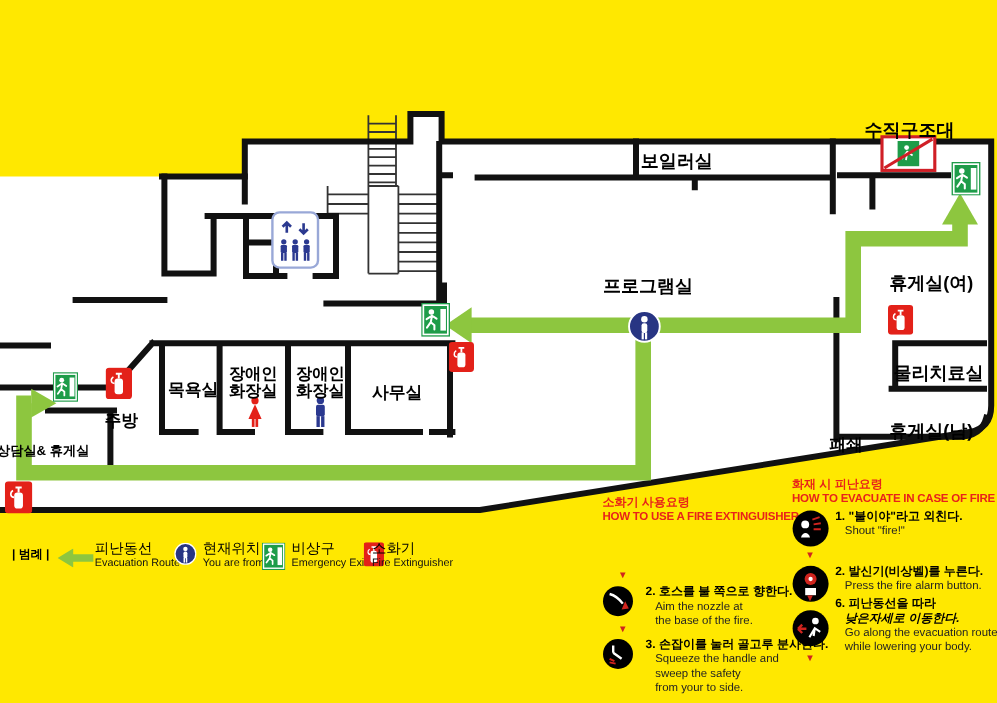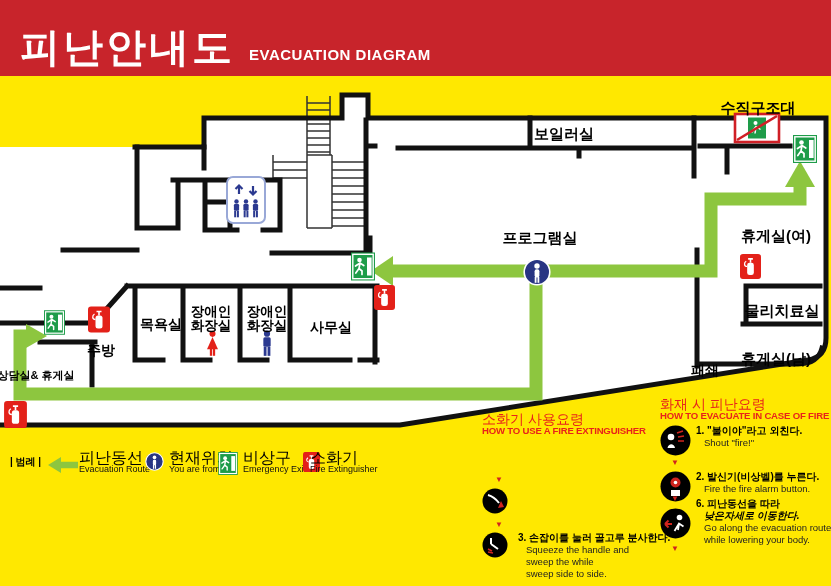--- a/index.html
+++ b/index.html
@@ -12,43 +12,39 @@
   svg.plan{position:absolute;left:0;top:0;}
   svg text{font-family:"Liberation Sans",sans-serif;font-weight:bold;fill:#000;}
   .wall{stroke:#111;stroke-width:5;fill:none;stroke-linecap:square;stroke-linejoin:miter;}
   .thin{stroke:#333;stroke-width:1.5;fill:none;}
   .route{stroke:#8DC63F;stroke-width:13;fill:none;}
   
   .legend{position:absolute;left:0;top:449px;width:460px;height:34px;}
   .lt{position:absolute;left:10px;top:6px;font-size:10px;font-weight:bold;color:#000;}
   .litem{position:absolute;top:2px;}
   .licon{position:absolute;top:2px;}
-  .ltext .ko{font-size:16px;color:#000;line-height:13px;}
+  .ltext .ko{font-size:12px;color:#000;line-height:13px;}
   .ltext .en{font-size:9px;color:#111;line-height:10px;}
   
   .panel{position:absolute;}
-  .pt-ko{font-size:14px;font-weight:normal;color:#E8231A;line-height:11px;}
+  .pt-ko{font-size:10px;font-weight:bold;color:#E8231A;line-height:11px;}
   .pt-en{font-size:9.6px;font-weight:bold;color:#E8231A;line-height:11px;letter-spacing:-.2px;white-space:nowrap;}
   .step{position:absolute;left:0;}
   .sicon{position:absolute;left:0;top:0;}
   .stext{margin-left:36px;}
   .sko{font-size:10px;font-weight:bold;line-height:12px;color:#000;white-space:nowrap;}
   .sko2{padding-left:8px;font-style:italic;}
   .sen{font-size:9.5px;line-height:12px;color:#222;padding-left:8px;white-space:nowrap;}
   .tri{position:absolute;font-size:8px;color:#D0241E;line-height:8px;}
 </style>
 </head>
 <body>
 
 <div class="screen">
 
-  <div class="header">
-    <span class="title-ko">피난안내도</span>
-    <span class="title-en">EVACUATION DIAGRAM</span>
-  </div>
 
   <svg class="plan" width="831" height="586" viewBox="0 0 831 586">
     <defs>
       <symbol id="sym-exit" viewBox="0 0 24 28">
         <rect width="24" height="28" fill="#1E9C49"></rect>
         <rect x="1.8" y="1.8" width="20.4" height="24.4" fill="none" stroke="#fff" stroke-width="1.4"></rect>
         <rect x="16" y="5" width="4.6" height="18" fill="#fff"></rect>
         <circle cx="8.5" cy="7.5" r="2.3" fill="#fff"></circle>
         <path d="M4.5,13.5 L9,10.5 L12.8,13 M9,10.5 L8,16 L4.8,20.5 M8,16 L11,18.5 L11,22" stroke="#fff" stroke-width="1.7" fill="none" stroke-linecap="round"></path>
       </symbol>
@@ -196,46 +192,51 @@
         <use href="#sym-ext"></use>
       </svg>
     <div class="litem" style="left:310px">
       <div class="ltext">
         <div class="ko">소화기</div>
         <div class="en">Fire Extinguisher</div>
       </div>
     </div>
   </div>
 
-  <div class="panel" style="left:482px;top:414px;width:172px;height:170px">
+  <div class="panel" style="left:502px;top:414px;width:172px;height:170px">
     <div class="pt-ko">소화기 사용요령</div>
     <div class="pt-en">HOW TO USE A FIRE EXTINGUISHER</div>
 
     <span class="tri" style="left:13px;top:62px">▼</span>
 
     <div class="step" style="top:74px">
       <svg class="sicon" width="26" height="26">
         <circle cx="13" cy="13" r="12.5" fill="#000"></circle>
         <path d="M6,7 C10,8 14,11 17,15" stroke="#fff" stroke-width="2" fill="none"></path>
         <polygon points="16,20 19,13 22,19" fill="#D0241E"></polygon>
       </svg>
+      <div class="stext">
+        <div class="sko">2. 호스를 불 쪽으로 향한다.</div>
+        <div class="sen">Aim the nozzle at</div>
+        <div class="sen">the base of the fire.</div>
+      </div>
     </div>
     <span class="tri" style="left:13px;top:107px">▼</span>
 
     <div class="step" style="top:118px">
       <svg class="sicon" width="26" height="26">
         <circle cx="13" cy="13" r="12.5" fill="#000"></circle>
         <path d="M9,6 V12 M9,12 L16,17" stroke="#fff" stroke-width="2" fill="none"></path>
         <path d="M6,17 l4,2 M6,20 l5,1" stroke="#D0241E" stroke-width="1.6"></path>
       </svg>
       <div class="stext">
         <div class="sko">3. 손잡이를 눌러 골고루 분사한다.</div>
         <div class="sen">Squeeze the handle and</div>
-        <div class="sen">sweep the while</div>
-        <div class="sen">sweep side to side.</div>
+        <div class="sen">sweep the safety</div>
+        <div class="sen">from your to side.</div>
       </div>
     </div>
   </div>
 
   <div class="panel" style="left:660px;top:399px;width:172px;height:187px">
     <div class="pt-ko">화재 시 피난요령</div>
     <div class="pt-en">HOW TO EVACUATE IN CASE OF FIRE</div>
 
     <div class="step" style="top:26px">
       <svg class="sicon" width="31" height="31">
@@ -253,21 +254,21 @@
 
     <div class="step" style="top:72px">
       <svg class="sicon" width="31" height="31">
         <circle cx="15.5" cy="15.5" r="15" fill="#000"></circle>
         <circle cx="15.5" cy="11.5" r="5" fill="#D0241E"></circle>
         <circle cx="15.5" cy="11.5" r="1.8" fill="#fff"></circle>
         <rect x="11" y="19" width="9" height="6" fill="#fff"></rect>
       </svg>
       <div class="stext">
         <div class="sko">2. 발신기(비상벨)를 누른다.</div>
-        <div class="sen">Fire the fire alarm button.</div>
+        <div class="sen">Press the fire alarm button.</div>
       </div>
     </div>
     <span class="tri" style="left:11px;top:96px">▼</span>
 
     <div class="step" style="top:99px">
       <svg class="sicon" style="top:10px" width="31" height="31">
         <circle cx="15.5" cy="15.5" r="15" fill="#000"></circle>
         <path d="M5,16 H12 M5,16 L8.5,12.5 M5,16 L8.5,19.5" stroke="#D0241E" stroke-width="2" fill="none"></path>
         <circle cx="19.5" cy="9.5" r="2.8" fill="#fff"></circle>
         <path d="M14.5,23 L19,15.5 L23.5,18.5 M19,15.5 L18,22" stroke="#fff" stroke-width="1.8" fill="none"></path>

